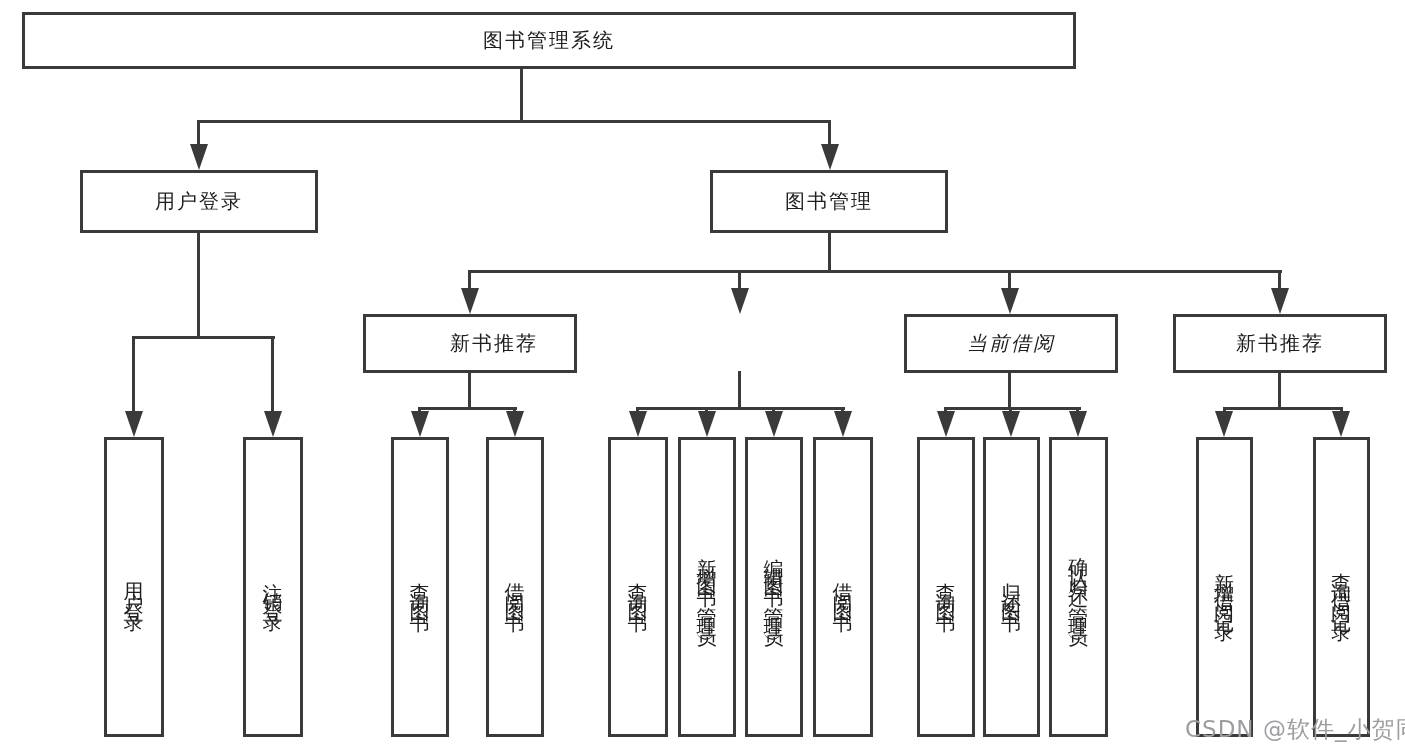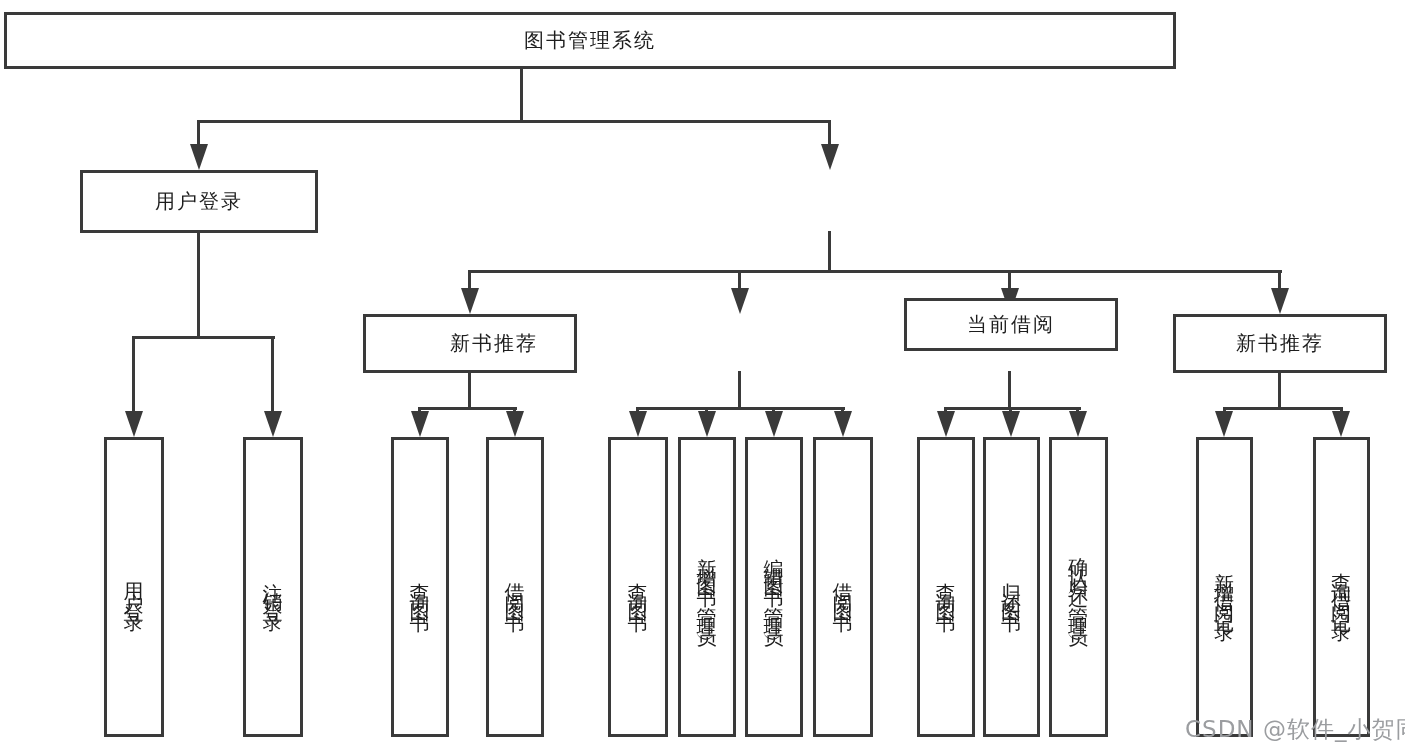--- a/index.html
+++ b/index.html
@@ -129,32 +129,35 @@
   <div class="arrow" style="left:1002px; top:411px;"></div>
   <div class="arrow" style="left:1069px; top:411px;"></div>
 
   <div class="line" style="left:1278px; top:371px; width:3px; height:38px;"></div>
   <div class="line" style="left:1223px; top:407px; width:120px; height:3px;"></div>
   <div class="line" style="left:1223px; top:407px; width:3px; height:8px;"></div>
   <div class="line" style="left:1340px; top:407px; width:3px; height:8px;"></div>
   <div class="arrow" style="left:1215px; top:411px;"></div>
   <div class="arrow" style="left:1332px; top:411px;"></div>
 
-  <div class="hbox" style="left:4px; top:12px; width:1172px; height:57px;">
+  <div class="hbox" style="left:22px; top:12px; width:1054px; height:57px;">
     <span>图书管理系统</span>
   </div>
 
   <div class="hbox" style="left:80px; top:170px; width:238px; height:63px;">
     <span>用户登录</span>
   </div>
+  <div class="hbox" style="left:710px; top:170px; width:238px; height:63px;">
+    <span>图书管理</span>
+  </div>
 
   <div class="hbox" style="left:363px; top:314px; width:214px; height:59px;padding-left:48px;">
     <span>新书推荐</span>
   </div>
-  <div class="hbox" style="left:904px; top:298px; width:214px; height:53px;">
+  <div class="hbox" style="left:904px; top:314px; width:214px; height:59px;font-style:italic;">
     <span>当前借阅</span>
   </div>
   <div class="hbox" style="left:1173px; top:314px; width:214px; height:59px;">
     <span>新书推荐</span>
   </div>
 
   <div class="vbox" style="left:104px; width:60px;">
     <span class="vtext">用户登录</span>
   </div>
   <div class="vbox" style="left:243px; width:60px;">

